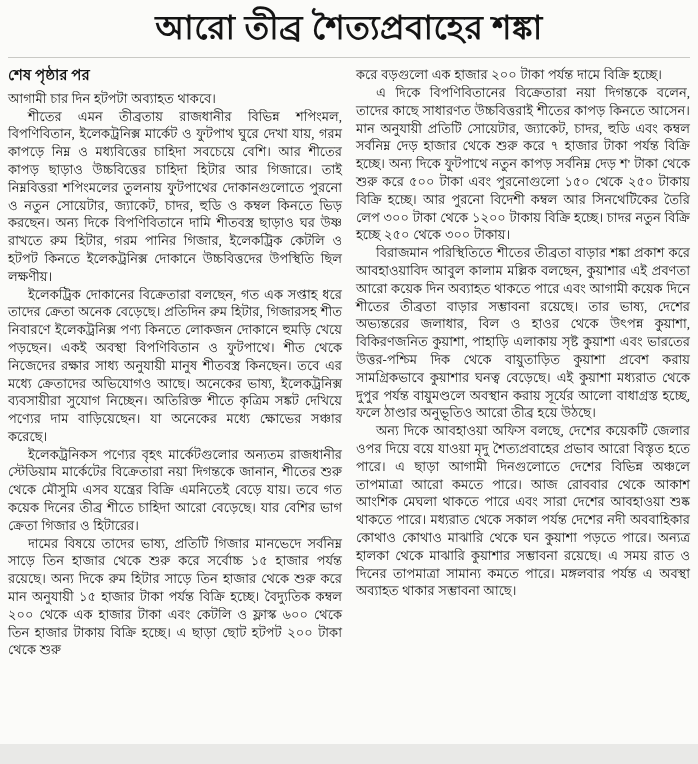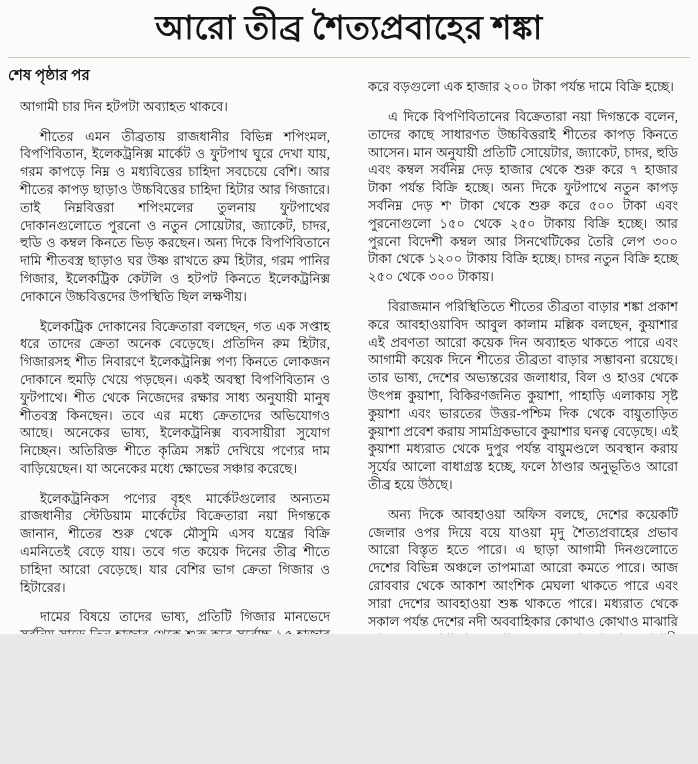--- a/index.html
+++ b/index.html
@@ -4,21 +4,21 @@
 <style>
   html, body {
     margin: 0;
     padding: 0;
     background: #e9e9e7;
     font-family: "Liberation Serif", "DejaVu Serif", serif;
   }
   .page {
     position: relative;
     width: 698px;
-    height: 634px;
+    height: 744px;
     margin: 0 auto;
     background: #fbfbf9;
     color: #141414;
     box-sizing: border-box;
     padding: 6px 8px 10px 8px;
     overflow: hidden;
   }
   .headline {
     margin: 0 0 4px 0;
     padding: 2px 0 8px 0;
@@ -38,21 +38,21 @@
     flex: 1 1 0;
     min-width: 0;
   }
   .continued {
     margin: 0 0 4px 0;
     font-weight: 700;
     font-size: 15px;
     line-height: 1.3;
   }
   .para {
-    margin: 12px;
+    margin: 0;
     font-size: 13px;
     line-height: 1.37;
     text-align: justify;
     text-indent: 20px;
     word-spacing: 0.5px;
   }
   .para.no-indent {
     text-indent: 0;
   }
 </style>

